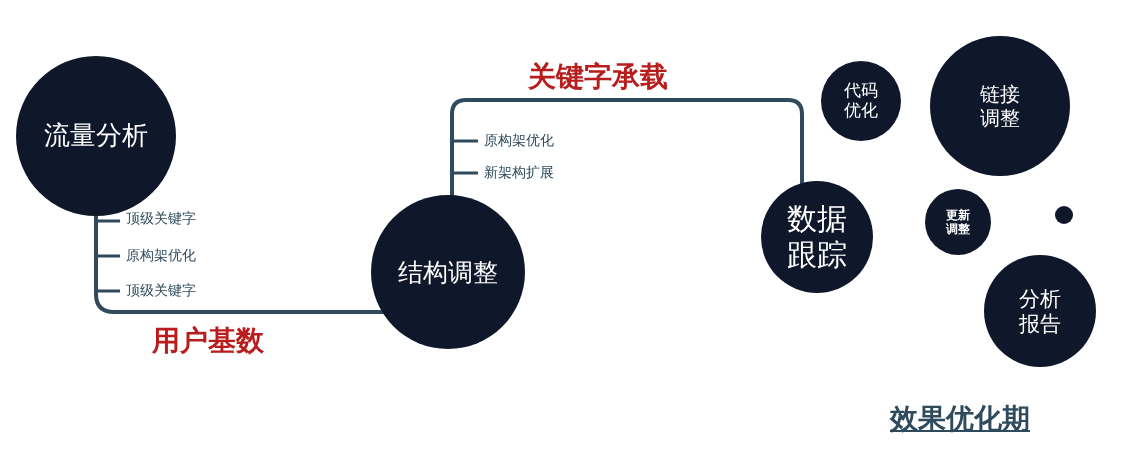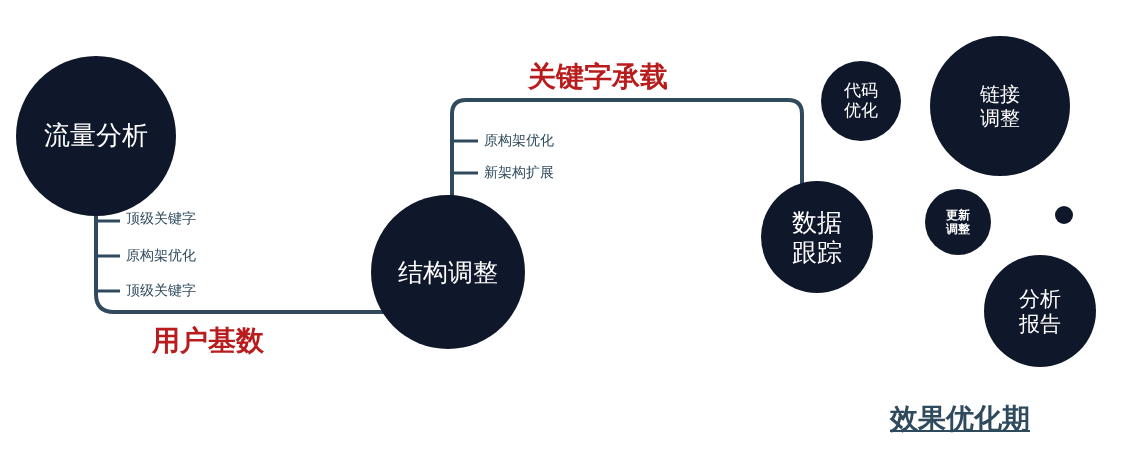--- a/index.html
+++ b/index.html
@@ -4,21 +4,21 @@
 <style>
   html,body{margin:0;padding:0;background:#ffffff;}
   body{font-family:"Liberation Sans","DejaVu Sans",sans-serif;}
   .canvas{position:relative;width:1130px;height:450px;background:#ffffff;overflow:hidden;}
   .edges{position:absolute;left:0;top:0;width:1130px;height:450px;}
   .node{position:absolute;border-radius:50%;background:#0f172a;color:#ffffff;
         display:flex;align-items:center;justify-content:center;text-align:center;
         white-space:pre-line;line-height:1.2;}
   .node-traffic  {left:16px;  top:56px;  width:160px;height:160px;font-size:26px;}
   .node-structure{left:371px; top:195px; width:154px;height:154px;font-size:25px;}
-  .node-tracking {left:761px; top:181px; width:112px;height:112px;font-size:25px;}
+  .node-tracking {left:761px; top:181px; width:112px;height:112px;font-size:30px;}
   .node-code     {left:821px; top:61px;  width:80px; height:80px; font-size:17px;}
   .node-link     {left:930px; top:36px;  width:140px;height:140px;font-size:20px;}
   .node-update   {left:925px; top:189px; width:66px; height:66px; font-size:12px;font-weight:bold;}
   .node-dot      {left:1055px;top:206px; width:18px; height:18px;}
   .node-report   {left:984px; top:255px; width:112px;height:112px;font-size:21px;}
   .edge-label{position:absolute;color:#b91c1c;font-weight:bold;font-size:28px;}
   .edge-label-userbase{left:152px;top:322px;}
   .edge-label-keyword {left:528px;top:58px;}
   .branch-label{position:absolute;color:#2e4a5c;font-size:14px;white-space:nowrap;}
   .bl-t0{left:126px;top:198px;margin-top:12px;}

